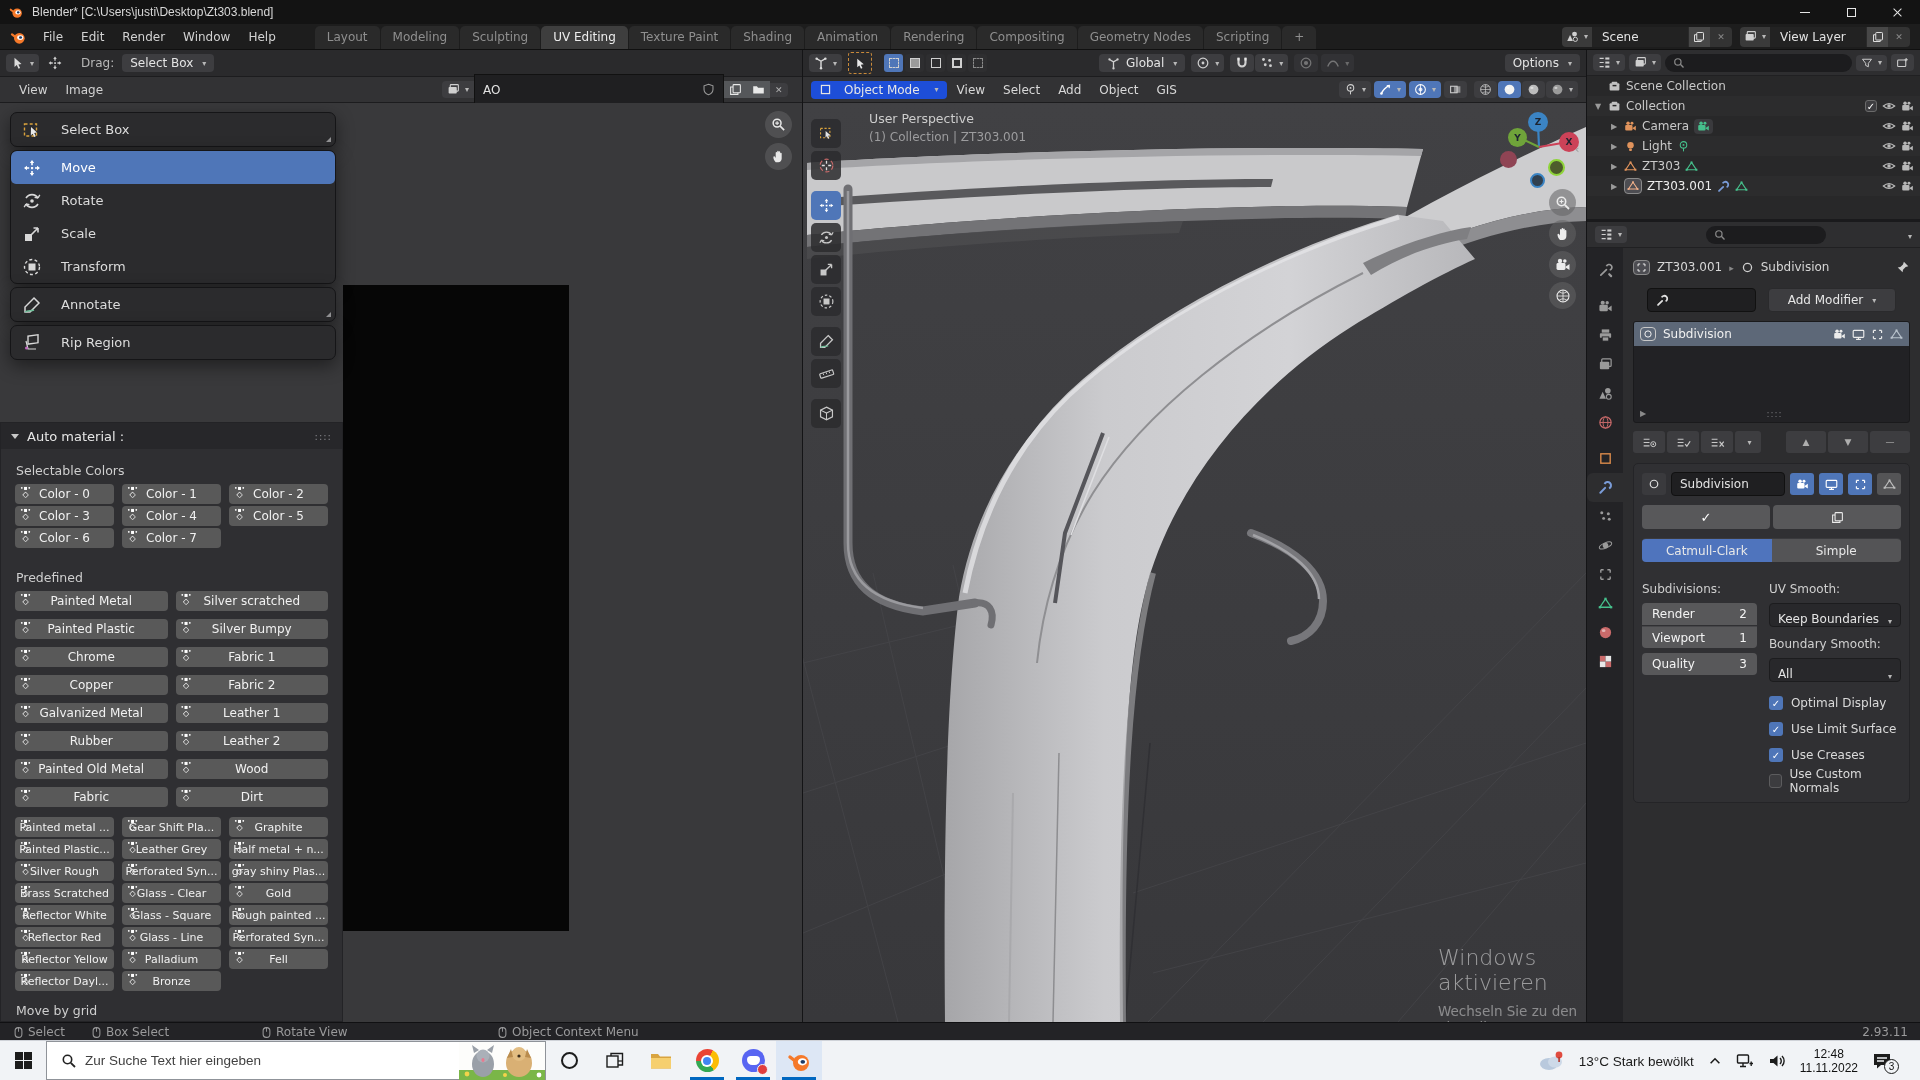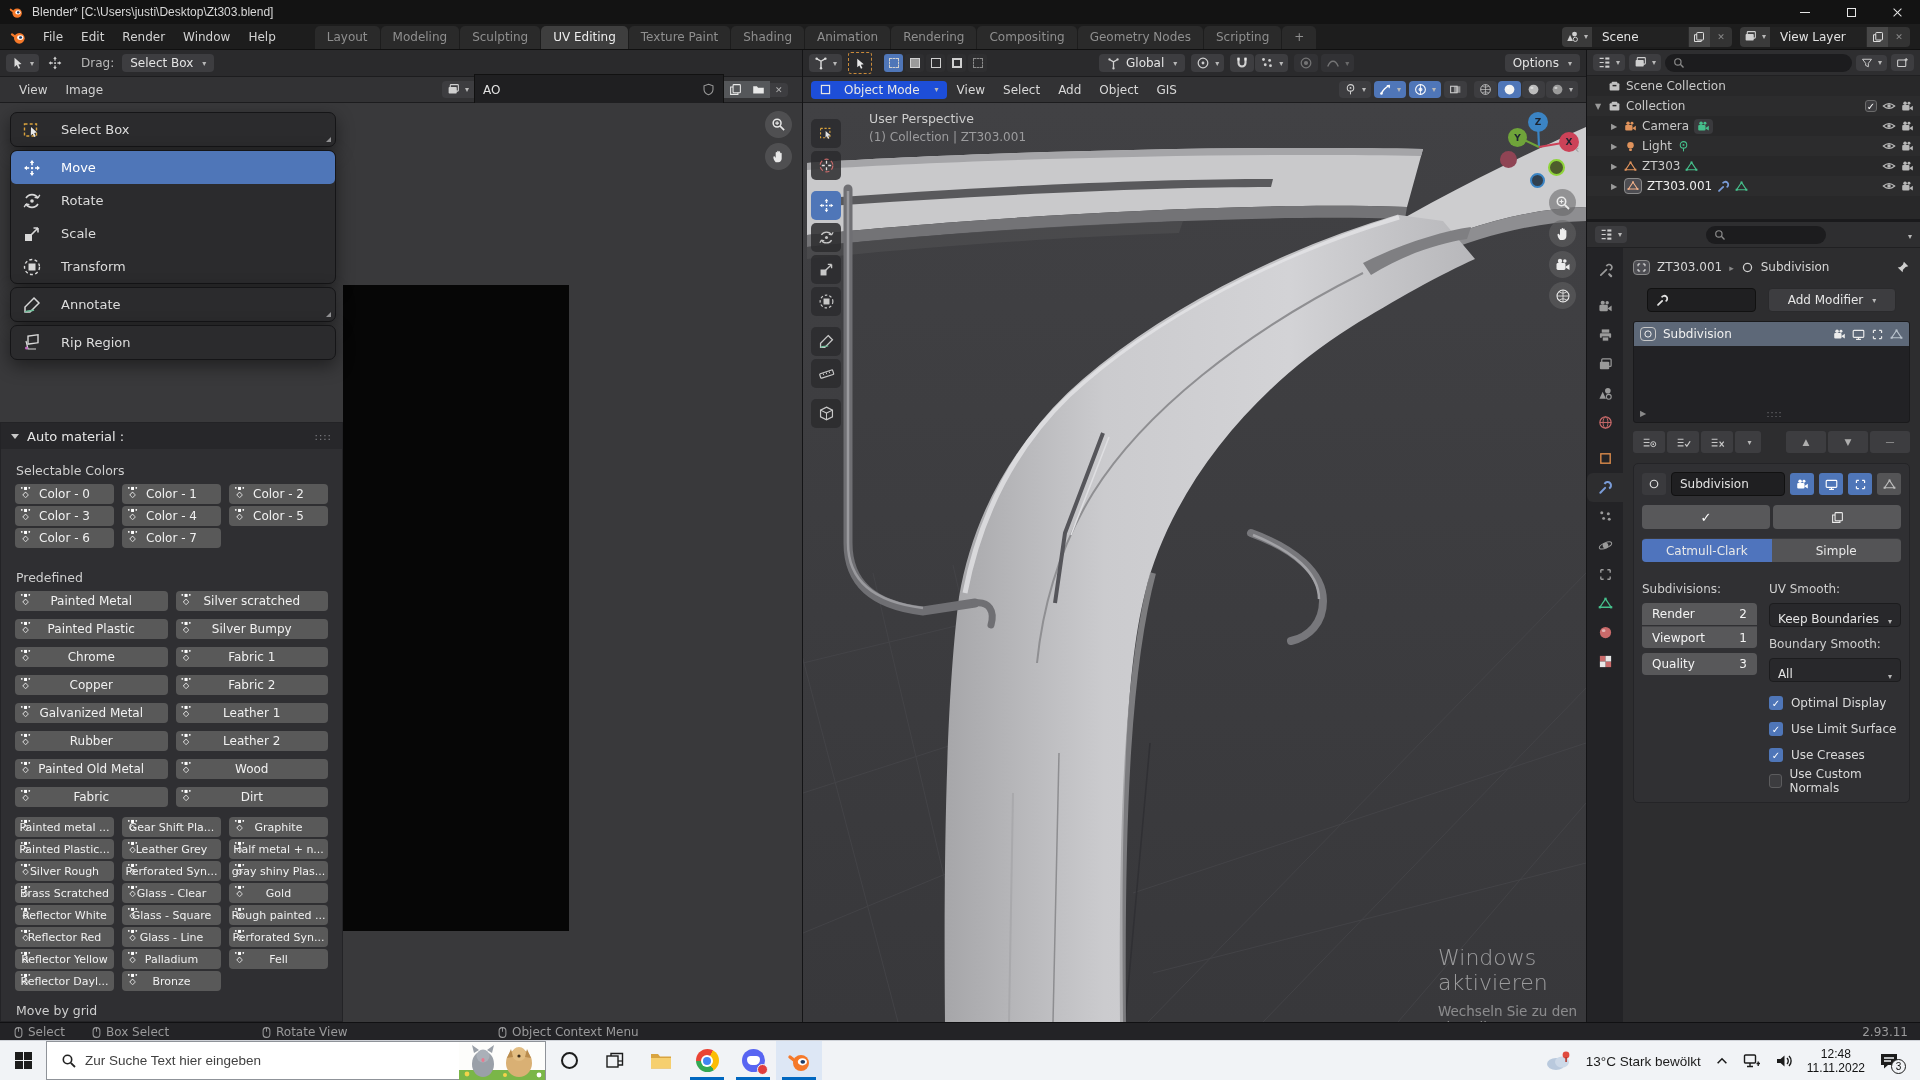--- a/index.html
+++ b/index.html
@@ -152,21 +152,21 @@
 #statusbar{position:absolute;left:0;top:1022px;width:1920px;height:18px;background:#232326;border-top:1px solid #101012;color:#9a9a9b}
 .sbitem{position:absolute;top:0;height:18px;display:flex;align-items:center;gap:5px}
 
 #taskbar{position:absolute;left:0;top:1040px;width:1920px;height:40px;background:#f1f3f6;border-top:1px solid #cfd2d8;display:flex;align-items:stretch;font-family:"Liberation Sans",sans-serif}
 .tcell{width:46px;display:flex;align-items:center;justify-content:center;position:relative}
 .tcell.open::after{content:"";position:absolute;left:6px;right:6px;bottom:0;height:3px;background:#0067c0}
 .tcell.activeapp{background:#dde7f5}
 #tsearch{width:500px;background:#fff;border:1px solid #8f9399;display:flex;align-items:center;gap:8px;padding:0 0 0 14px;color:#444;position:relative}
 #tsearch .ph{font-size:13.5px;color:#414141}
 #tsearch .pets{margin-left:auto;height:38px}
-#tbright{position:absolute;right:0;top:0;height:40px;display:flex;align-items:center;gap:14px;padding-right:11px;color:#1b1b1b}
+#tbright{position:absolute;right:0;top:0;height:40px;display:flex;align-items:center;gap:14px;padding-right:18px;color:#1b1b1b}
 #clock{display:flex;flex-direction:column;align-items:center;justify-content:center;font-size:12px;line-height:14px;color:#111}
 .badge3{position:absolute;right:-7px;bottom:-4px;width:15px;height:15px;border-radius:50%;border:1.5px solid #1b1b1b;background:#f1f3f6;display:flex;align-items:center;justify-content:center;font-size:10px;color:#111}
 </style>
 </head>
 <body>
 
 <svg width="0" height="0" style="position:absolute">
 <defs>
 <symbol id="s-eye" viewBox="0 0 16 16">
         <path d="M1.5,8 Q8,2.5 14.5,8 Q8,13.5 1.5,8 Z" fill="none" stroke="currentColor" stroke-width="1.3"></path>

